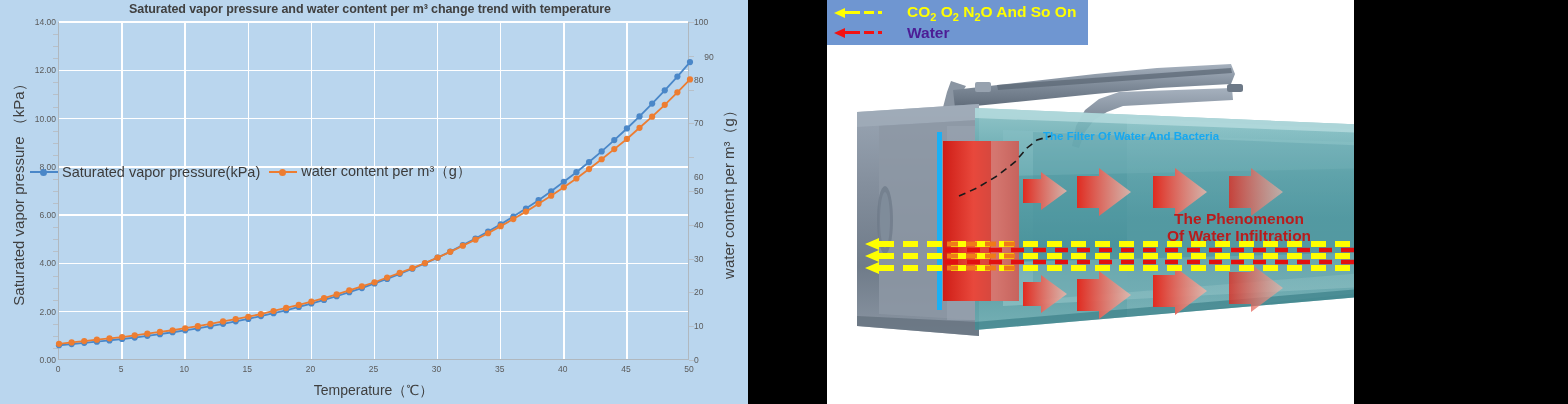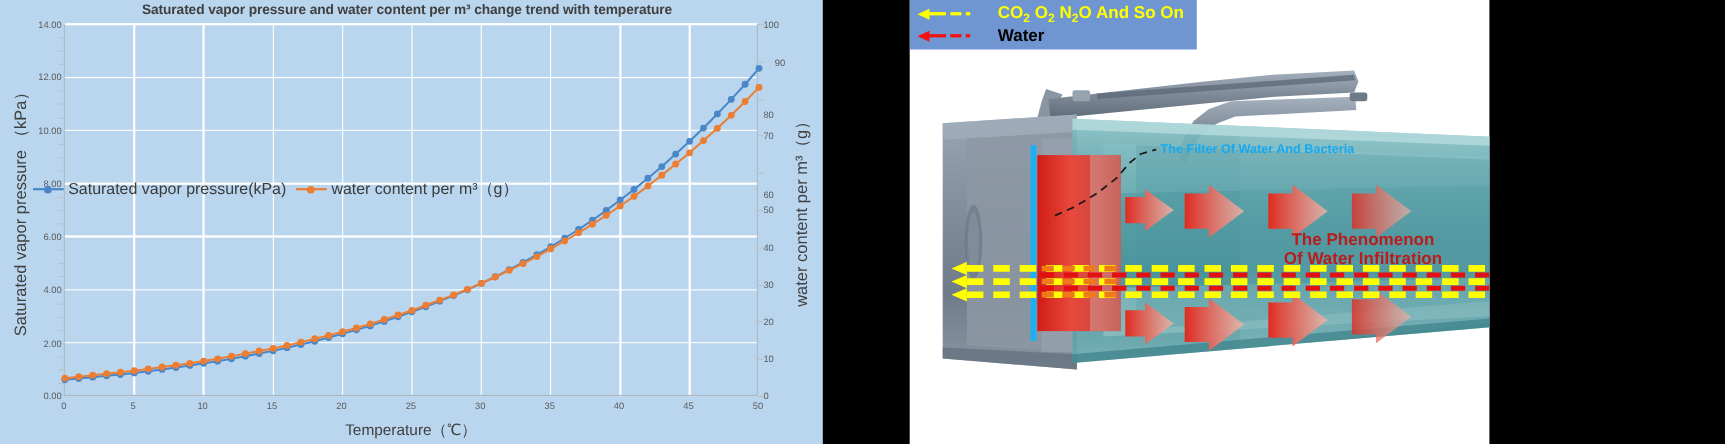--- a/index.html
+++ b/index.html
@@ -133,21 +133,21 @@
   .fl-arrow .d1 { left: 10px; width: 16px; }
   .fl-arrow .d2 { left: 30px; width: 10px; }
   .fl-arrow .d3 { left: 44px; width: 4px; }
   .fl-text { font-size: 15.5px; font-weight: bold; }
   .fl-text sub { font-size: 11px; }
 
   
   #device { position: absolute; left: 0; top: 0; width: 741px; height: 404px; }
 
   .anno-filter {
-    position: absolute; left: 228px; top: 130px;
+    position: absolute; left: 216px; top: 130px;
     font-size: 11.5px; font-weight: bold; color: #17a8f0;
     white-space: nowrap; z-index: 35;
   }
   .anno-phen {
     position: absolute; left: 340px; top: 198px;
     font-size: 15.5px; font-weight: bold; color: #b91c1c;
     line-height: 1.12; text-align: center;
     white-space: nowrap; z-index: 35; margin-top: 12px;
   }
 </style>
@@ -335,21 +335,21 @@
         <div class="ytick-r" style="top: 258.6px;">30</div>
         <div class="minor-r" style="top: 258.6px;"></div>
         <div class="ytick-r" style="top: 224.8px;">40</div>
         <div class="minor-r" style="top: 224.8px;"></div>
         <div class="ytick-r" style="top: 191px;">50</div>
         <div class="minor-r" style="top: 191px;"></div>
         <div class="ytick-r" style="top: 157.2px; margin-top: 20px;">60</div>
         <div class="minor-r" style="top: 157.2px;"></div>
         <div class="ytick-r" style="top: 123.4px;">70</div>
         <div class="minor-r" style="top: 123.4px;"></div>
-        <div class="ytick-r" style="top: 104px;">80</div>
+        <div class="ytick-r" style="top: 80px;">80</div>
         <div class="minor-r" style="top: 89.6px;"></div>
         <div class="ytick-r" style="top: 57px; text-align: center;">90</div>
         <div class="minor-r" style="top: 55.8px;"></div>
         <div class="ytick-r" style="top: 22px;">100</div>
         <div class="minor-r" style="top: 22px;"></div>
       </div>
 
     <div id="ylabel-left-wrap" style="position:absolute;left:0;top:0;width:748px;height:404px;pointer-events:none;">
       <div style="position:absolute;left:6px;top:22px;width:26px;height:338px;">
         <div style="position:absolute;left:-137px;top:169px;width:300px;text-align:center;transform:translateY(-50%) rotate(-90deg);font-size:15px;color:#3f3f3f;white-space:nowrap;">Saturated vapor pressure （kPa）</div>
@@ -553,19 +553,19 @@
         </span>
         <span class="fl-text" style="color:#ffff00">CO<sub>2</sub> O<sub>2</sub> N<sub>2</sub>O And So On</span>
       </div>
       <div class="fl-row r2">
         <span class="fl-arrow">
           <span class="head" style="border-right:11px solid #f21212"></span>
           <span class="d1" style="background:#f21212"></span>
           <span class="d2" style="background:#f21212"></span>
           <span class="d3" style="background:#f21212"></span>
         </span>
-        <span class="fl-text" style="color:#000000">Water</span>
+        <span class="fl-text" style="color:#4c1d95">Water</span>
       </div>
     </div>
 
   </div>
 
 </div>
 
 </body></html>

